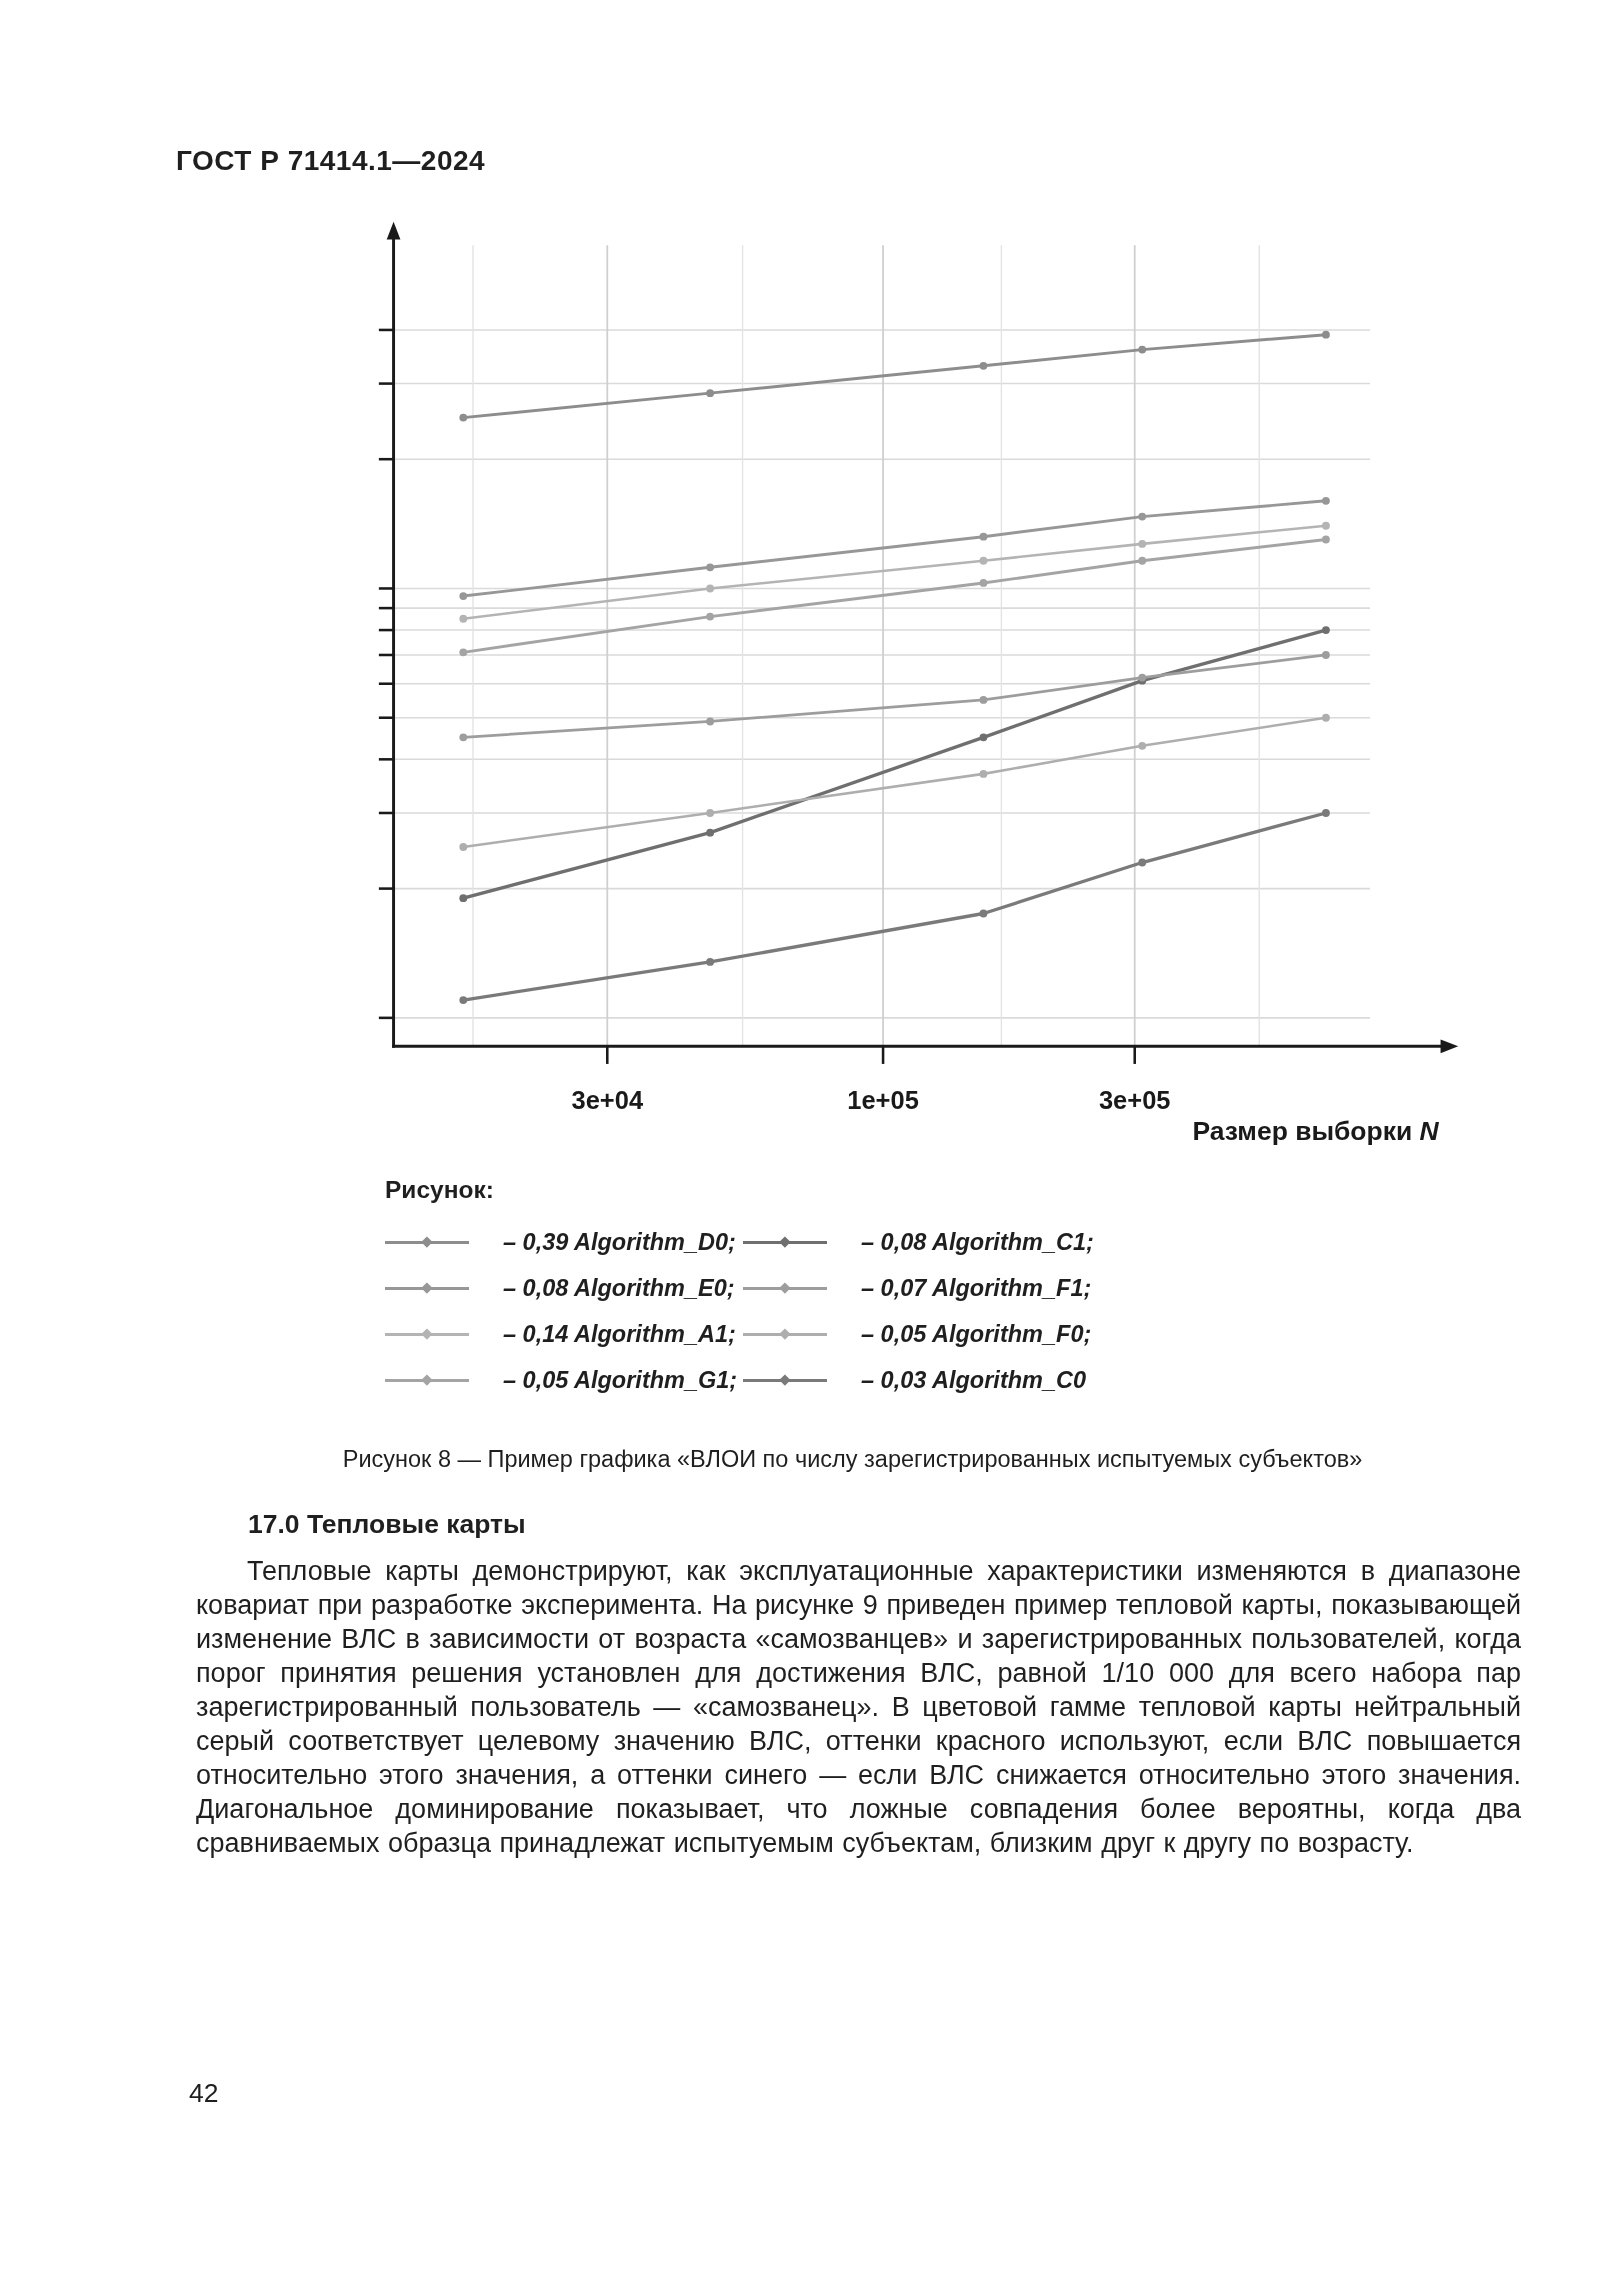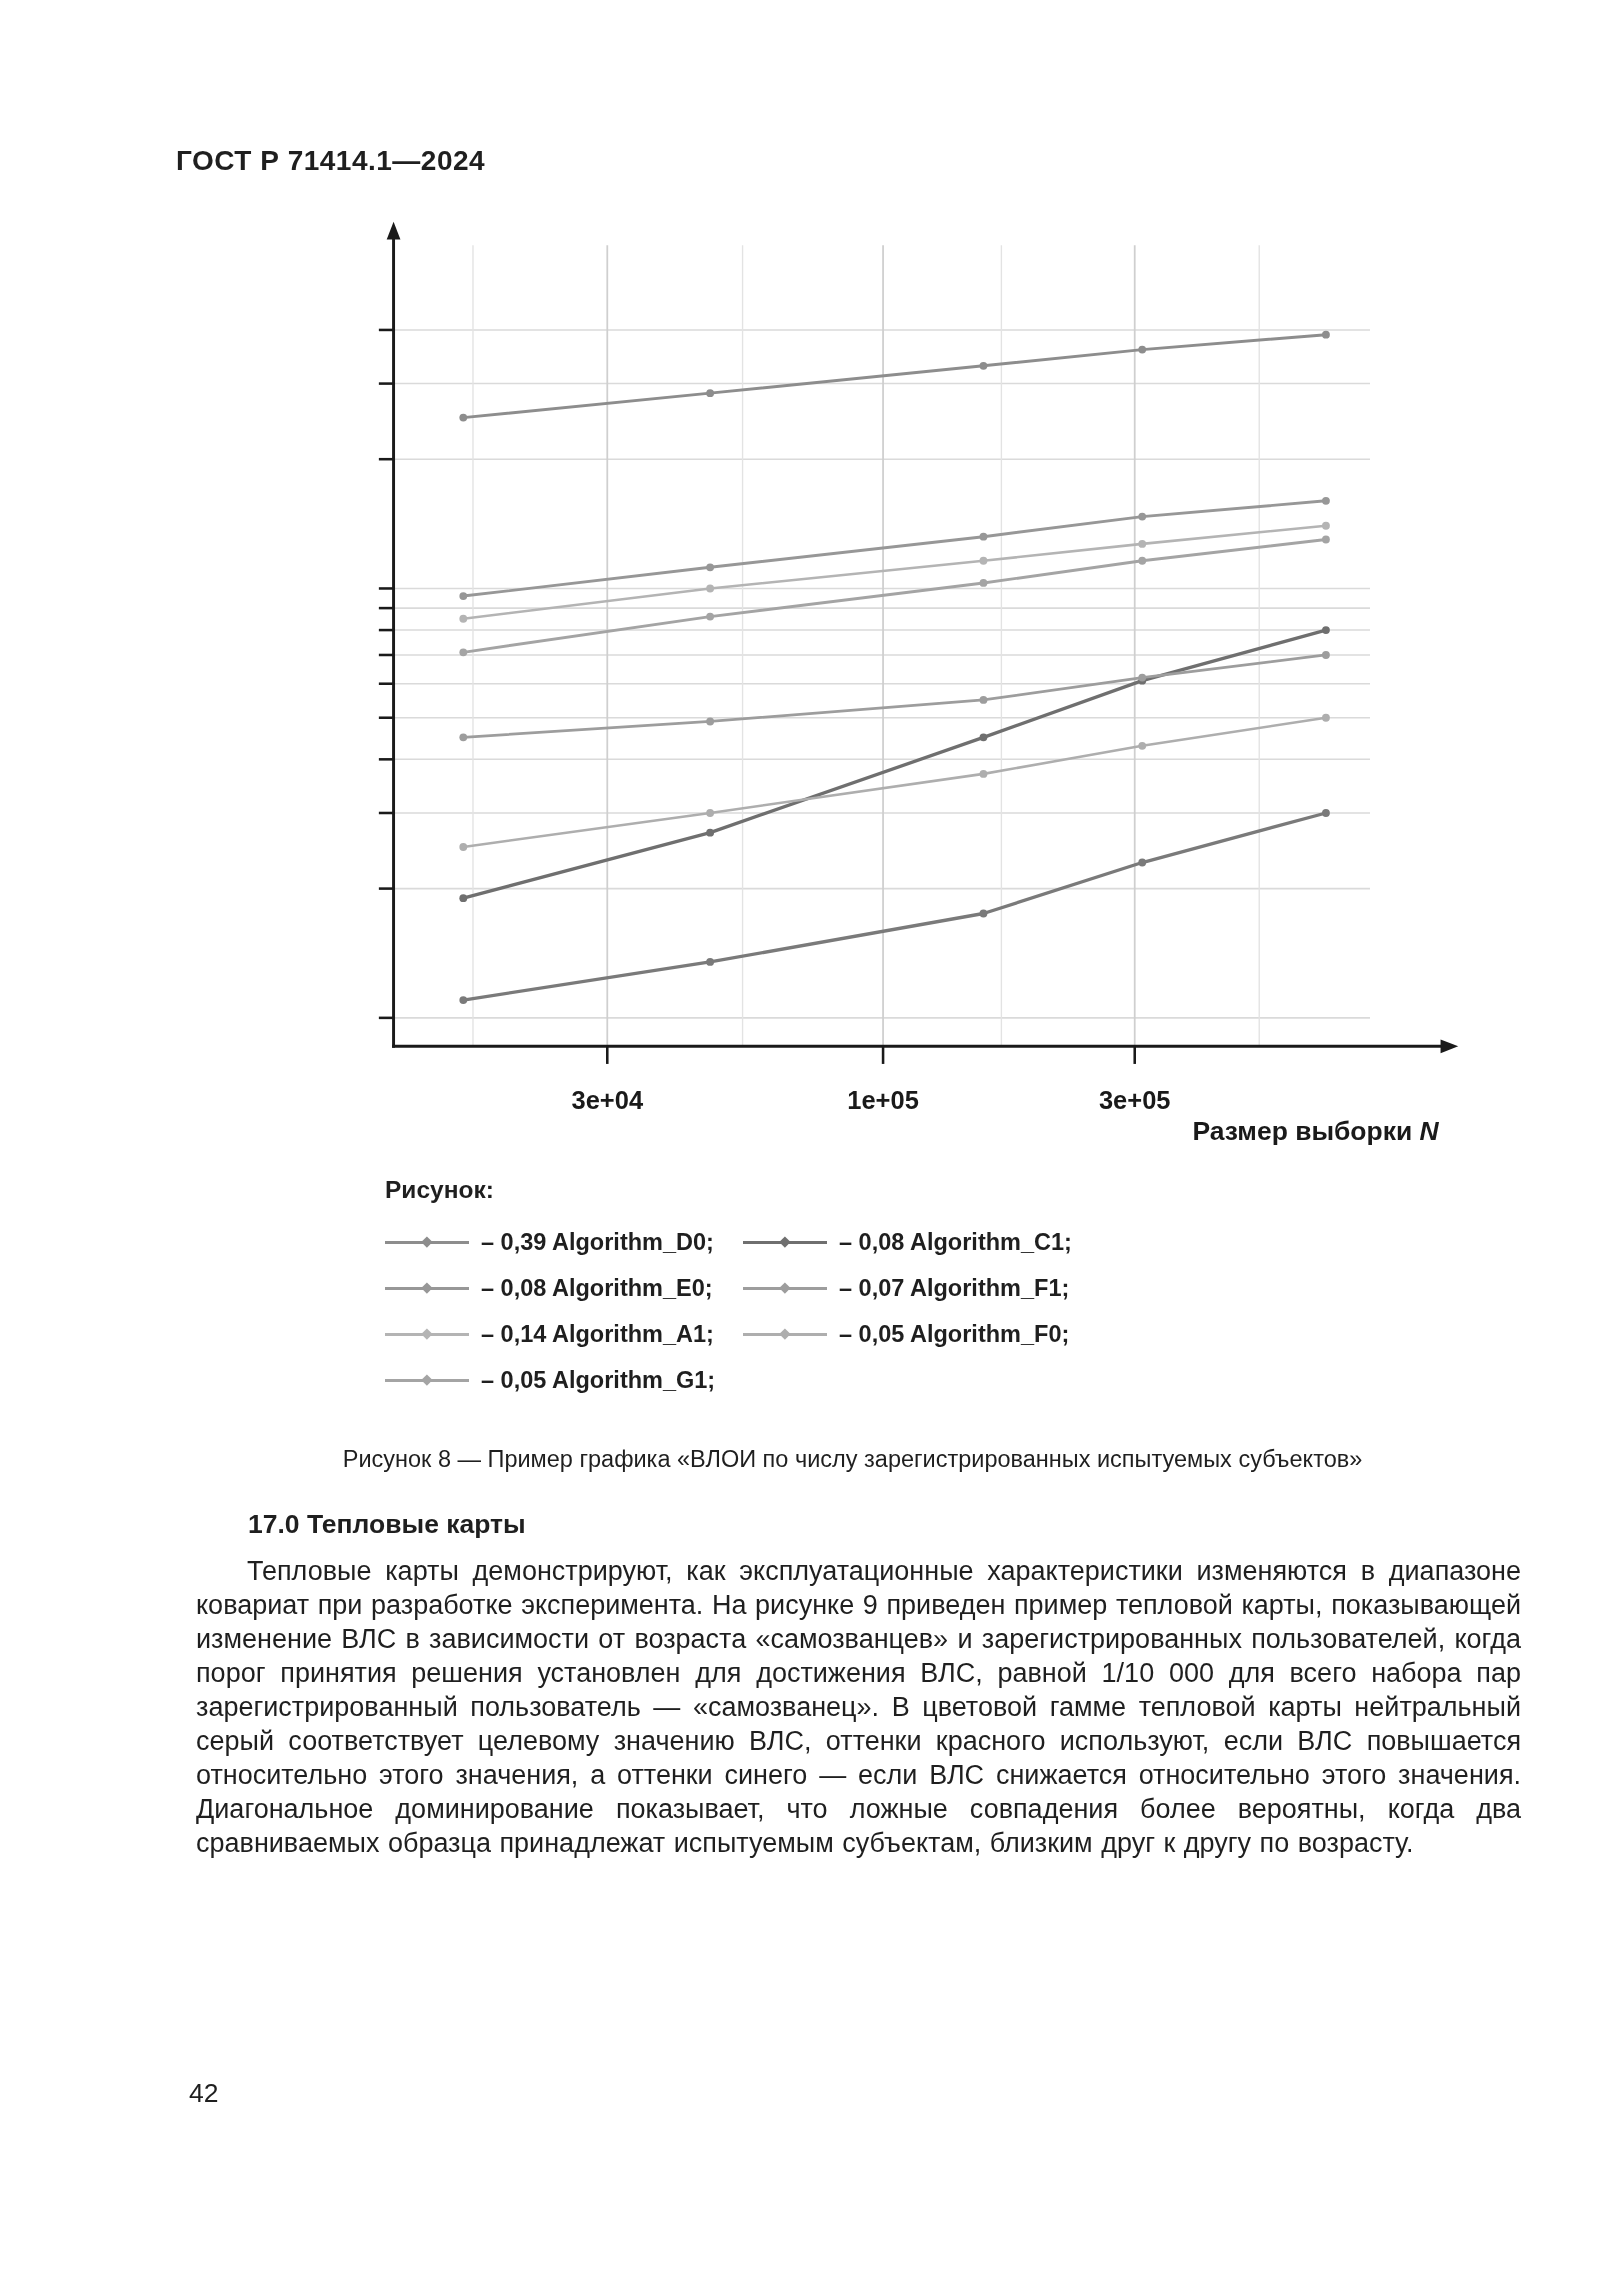--- a/index.html
+++ b/index.html
@@ -16,21 +16,21 @@
   .var{font-style:italic;}
   #legend-grid{
     margin-top:13.7px;display:grid;grid-template-rows:repeat(4,46px);
     grid-template-columns:358px 358px;grid-auto-flow:column;align-items:center;
   }
   .legend-entry{display:flex;align-items:center;height:46px;}
   .legend-swatch{position:relative;width:84px;height:2.9px;flex:0 0 84px;}
   .legend-marker{
     position:absolute;left:38px;top:-2.9px;width:7.8px;height:7.8px;transform:rotate(45deg);
   }
-  .legend-label{font-size:23.5px;font-weight:700;margin-left:12px;white-space:nowrap;}
+  .legend-label{font-size:23.5px;font-weight:700;margin-left:34px;white-space:nowrap;font-style:italic;}
   #figure-caption{left:196px;top:1434px;width:1313px;text-align:center;font-size:23.5px;margin-top:12px;}
   #section-heading{left:248px;top:1509px;font-size:26.5px;font-weight:700;}
   #body-paragraph{
     left:196px;top:1554px;width:1325px;font-size:27px;line-height:34px;
     text-align:justify;text-indent:51px;word-spacing:1px;
   }
   #page-number{left:189px;top:2078px;font-size:26.5px;}
   svg text{font-family:"Liberation Sans","DejaVu Sans",sans-serif;}
 </style>
 </head>
@@ -185,20 +185,26 @@
           <div class="legend-marker" style="background: rgb(157, 157, 157);"></div>
         </div>
         <div class="legend-label">– 0,07 Algorithm_F1;</div>
       </div>
       <div class="legend-entry">
         <div class="legend-swatch" style="background: rgb(174, 174, 174);">
           <div class="legend-marker" style="background: rgb(174, 174, 174);"></div>
         </div>
         <div class="legend-label">– 0,05 Algorithm_F0;</div>
       </div>
+      <div class="legend-entry">
+        <div class="legend-swatch" style="background: rgb(122, 122, 122);">
+          <div class="legend-marker" style="background: rgb(122, 122, 122);"></div>
+        </div>
+        <div class="legend-label">– 0,03 Algorithm_C0</div>
+      </div>
     </div>
 </div>
 
 <div class="abs" id="figure-caption">Рисунок 8 — Пример графика «ВЛОИ по числу зарегистрированных испытуемых субъектов»</div>
 
 <div class="abs" id="section-heading">17.0 Тепловые карты</div>
 
 <div class="abs" id="body-paragraph">Тепловые карты демонстрируют, как эксплуатационные характеристики изменяются в диапазоне ковариат при разработке эксперимента. На рисунке 9 приведен пример тепловой карты, показывающей изменение ВЛС в зависимости от возраста «самозванцев» и зарегистрированных пользователей, когда порог принятия решения установлен для достижения ВЛС, равной 1/10 000 для всего набора пар зарегистрированный пользователь — «самозванец». В цветовой гамме тепловой карты нейтральный серый соответствует целевому значению ВЛС, оттенки красного используют, если ВЛС повышается относительно этого значения, а оттенки синего — если ВЛС снижается относительно этого значения. Диагональное доминирование показывает, что ложные совпадения более вероятны, когда два сравниваемых образца принадлежат испытуемым субъектам, близким друг к другу по возрасту.</div>
 
 <div class="abs" id="page-number">42</div>

